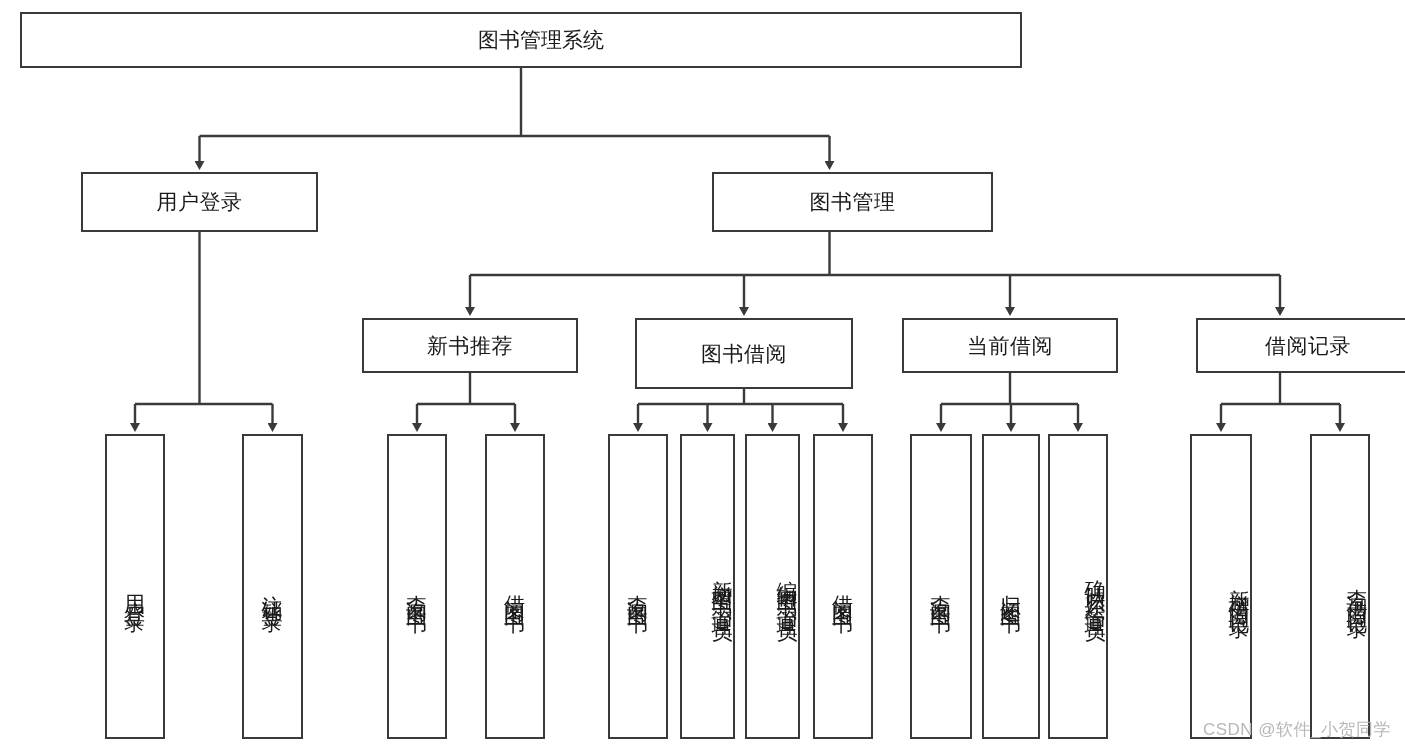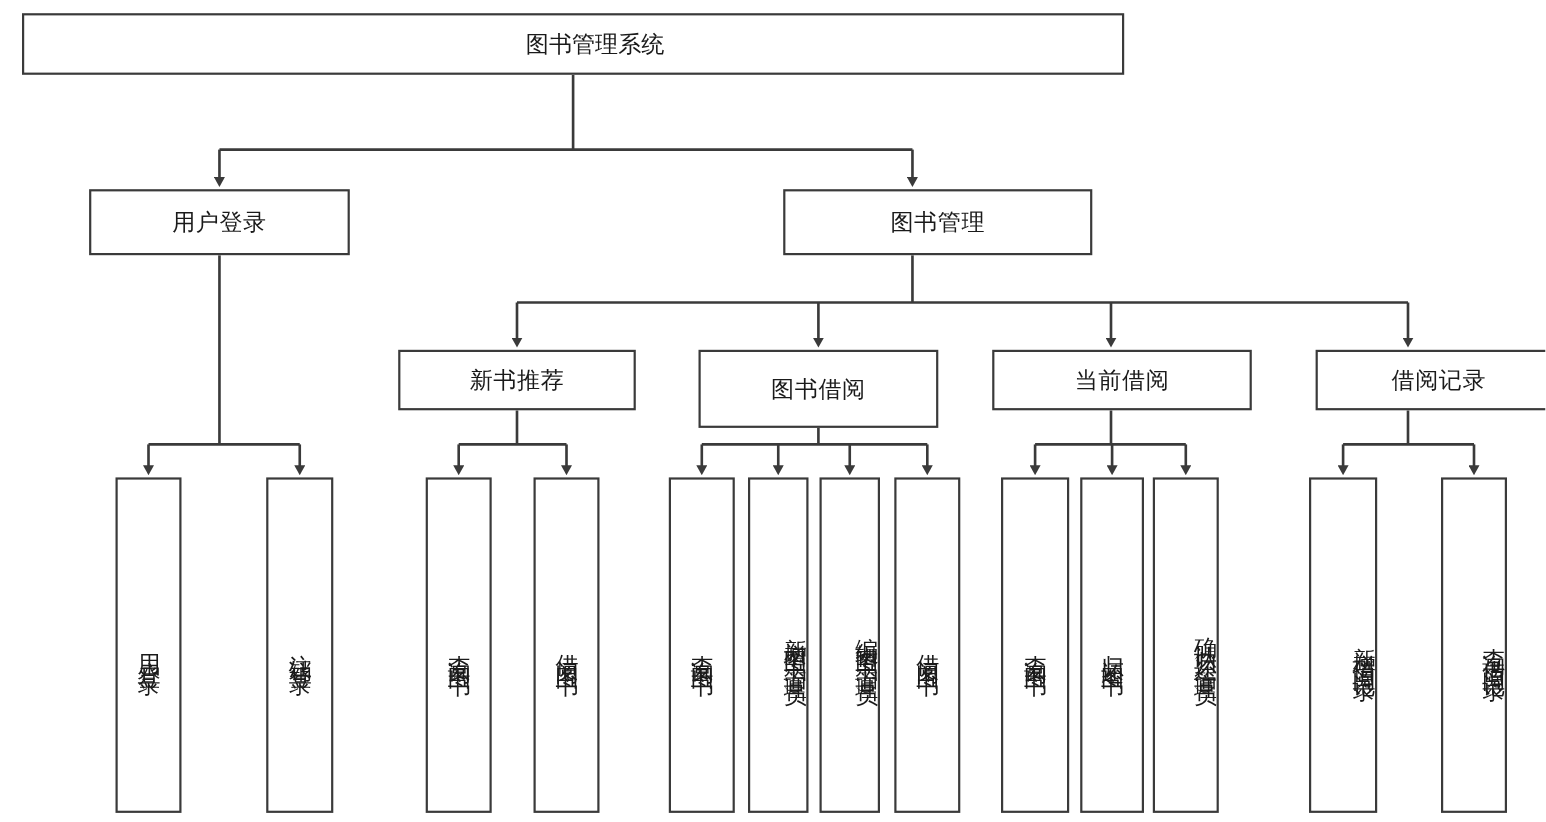--- a/index.html
+++ b/index.html
@@ -135,21 +135,21 @@
       </div>
       <div class="node node-h" style="left: 712px; top: 172px; width: 281px; height: 60px;">
         <span>图书管理</span>
       </div>
       <div class="node node-h" style="left: 362px; top: 318px; width: 216px; height: 55px;">
         <span>新书推荐</span>
       </div>
       <div class="node node-h" style="left: 635px; top: 318px; width: 218px; height: 71px;">
         <span>图书借阅</span>
       </div>
-      <div class="node node-h" style="left: 902px; top: 318px; width: 236px; height: 55px;">
+      <div class="node node-h" style="left: 902px; top: 318px; width: 216px; height: 55px;">
         <span>当前借阅</span>
       </div>
       <div class="node node-h" style="left: 1196px; top: 318px; width: 224px; height: 55px;">
         <span>借阅记录</span>
       </div>
       <div class="node node-leaf leaf-short" style="left: 105px; top: 434px; width: 60px; height: 305px;">
         <div class="leaf-wrap">
           <span class="leaf-text">用户登录</span>
         </div>
       </div>
@@ -208,13 +208,14 @@
           <span class="leaf-text">新增借阅记录</span>
         </div>
       </div>
       <div class="node node-leaf" style="left: 1310px; top: 434px; width: 60px; height: 305px;">
         <div class="leaf-wrap">
           <span class="leaf-text">查询借阅记录</span>
         </div>
       </div>
     </div>
 
+  <div id="watermark">CSDN @软件_小贺同学</div>
 </div>
 
 </body></html>

